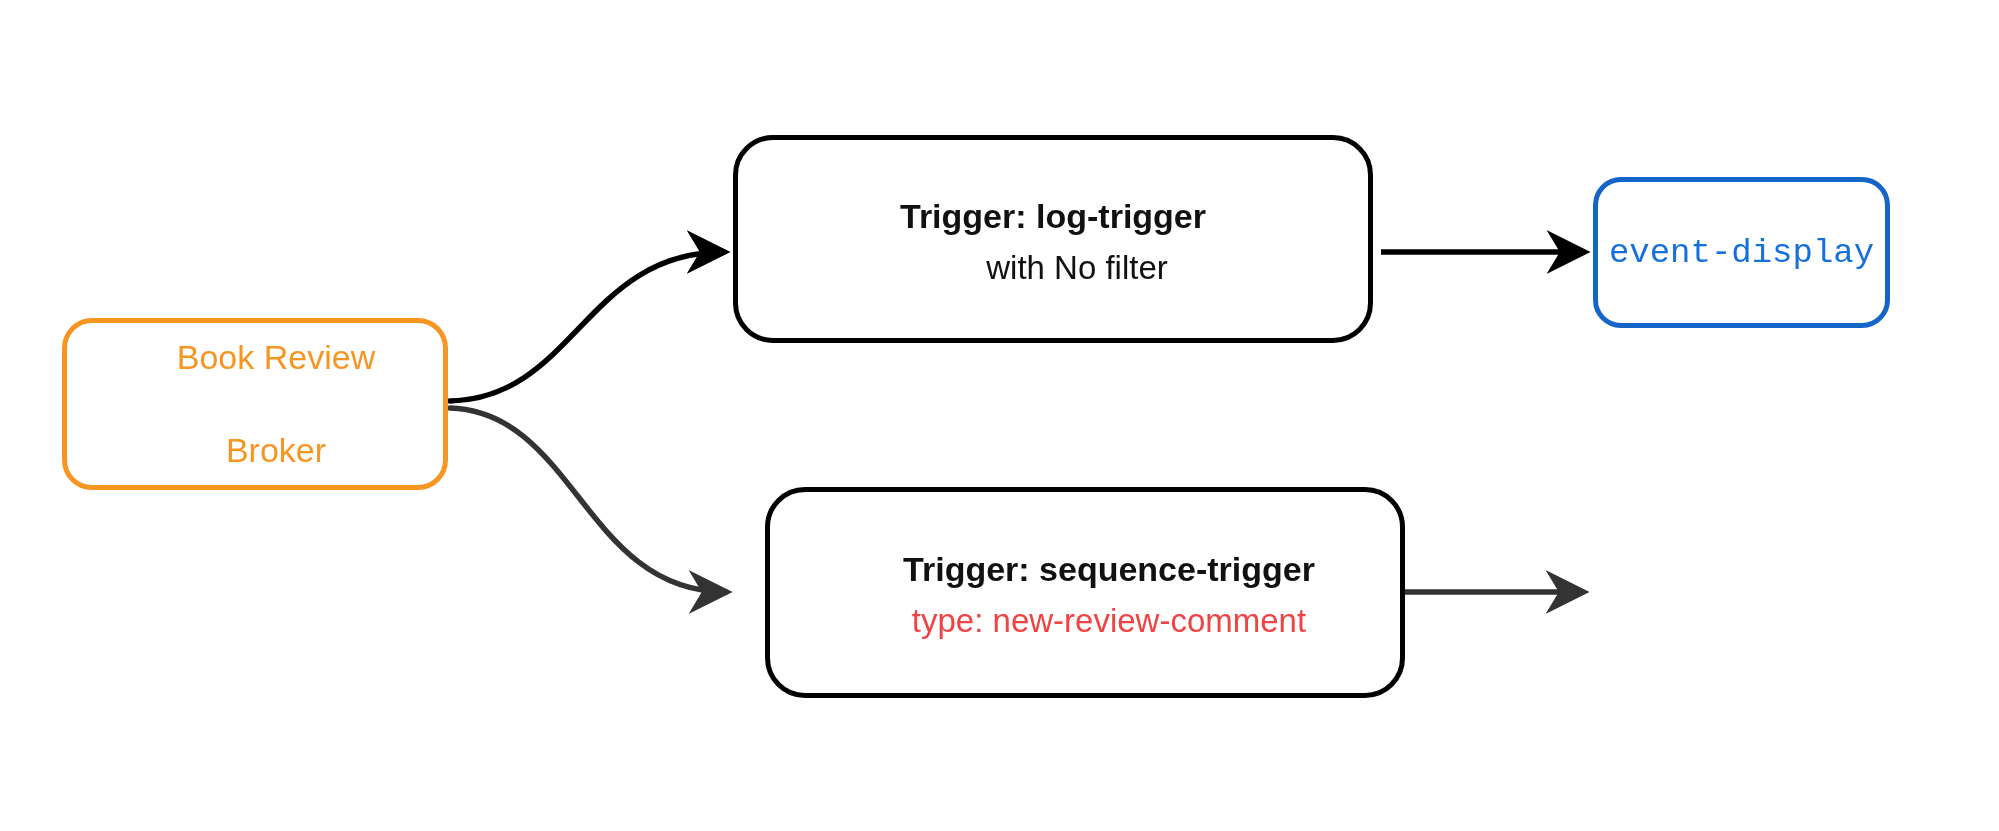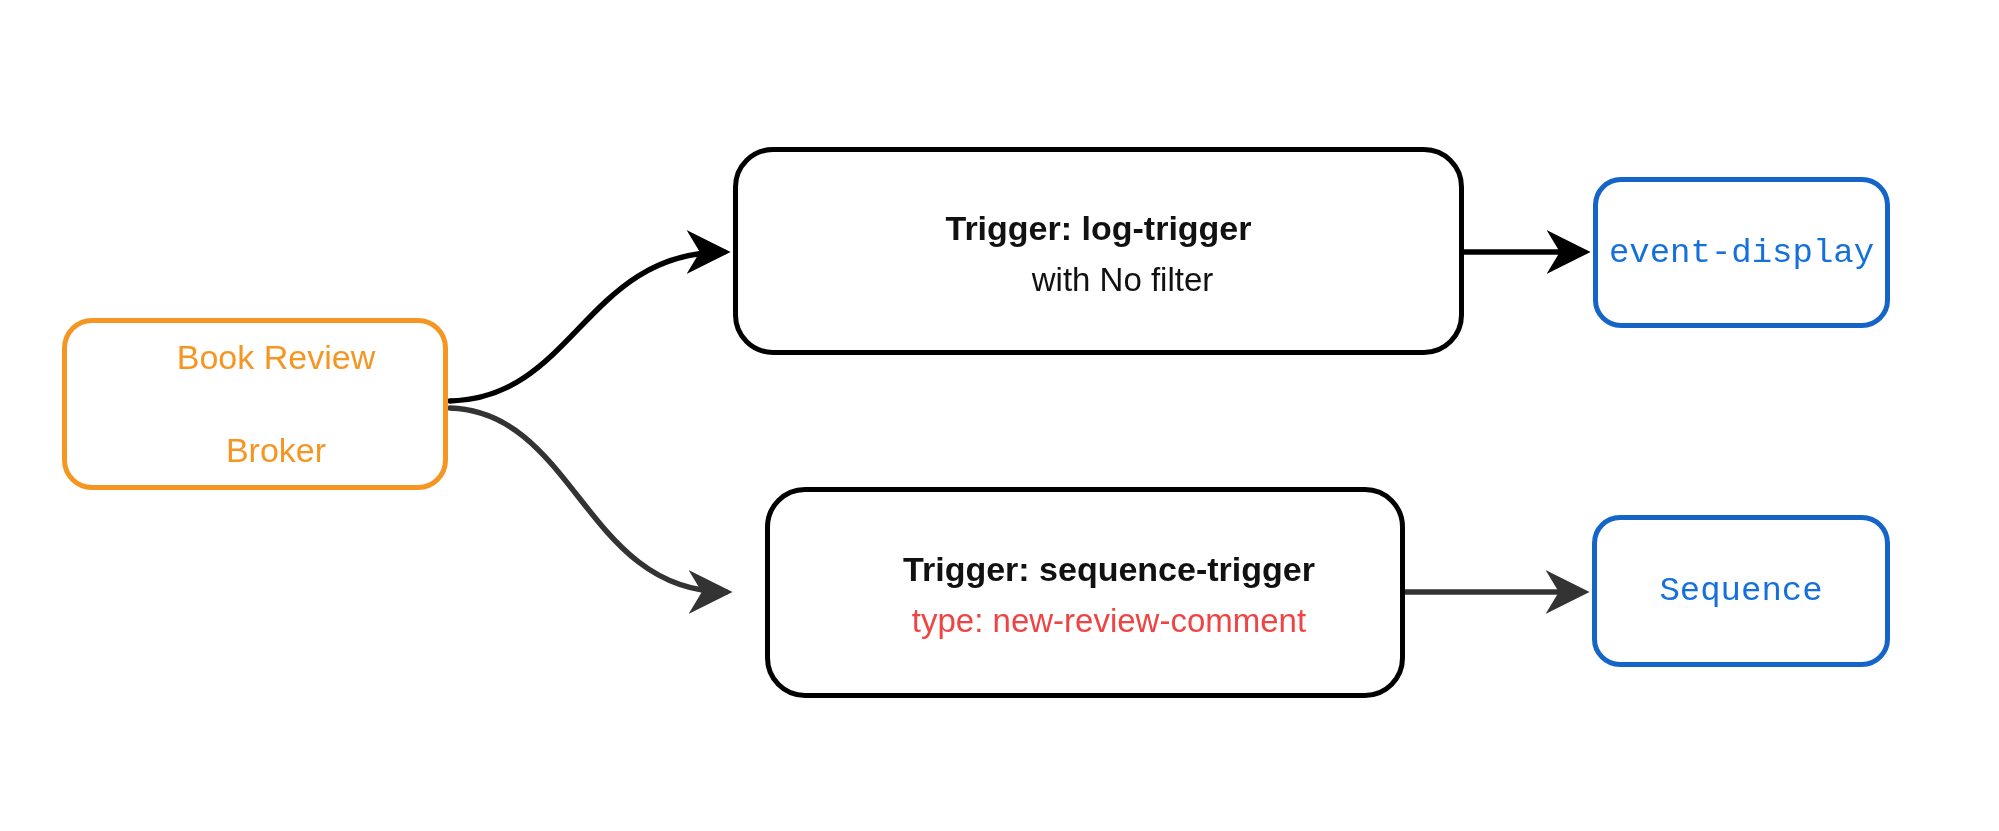--- a/index.html
+++ b/index.html
@@ -40,22 +40,22 @@
     font-size: 34px;
     line-height: 1.55;
   }
 
   .node-trigger {
     border-width: 5px;
     border-radius: 40px;
     color: #111111;
   }
   .node-trigger-log {
-    left: 733px; top: 147px;
-    width: 731px; height: 208px;
+    left: 733px; top: 135px;
+    width: 640px; height: 208px;
   }
   .node-trigger-sequence {
     left: 765px; top: 487px;
     width: 640px; height: 211px; padding-left: 48px;
   }
   .trigger-title {
     font-weight: bold;
     font-size: 34px;
     line-height: 1.7;
   }
@@ -116,17 +116,14 @@
 
   <div class="node node-trigger node-trigger-sequence" style="border-color: rgb(0, 0, 0);">
     <div class="trigger-title" style="color: rgb(17, 17, 17);">Trigger: sequence-trigger</div>
     <div class="trigger-subtitle" style="color: #ef4444;">type: new-review-comment</div>
   </div>
 
   <div class="node node-sink node-event-display" style="border-color: rgb(21, 101, 200);">
     <div style="color: rgb(21, 112, 220);">event-display</div>
   </div>
 
-  <div class="node node-sink node-sequence" style="border-color: rgb(21, 101, 200);">
-    <div style="color: rgb(21, 112, 220);">Sequence</div>
-  </div>
 
 </div>
 
 </body></html>

